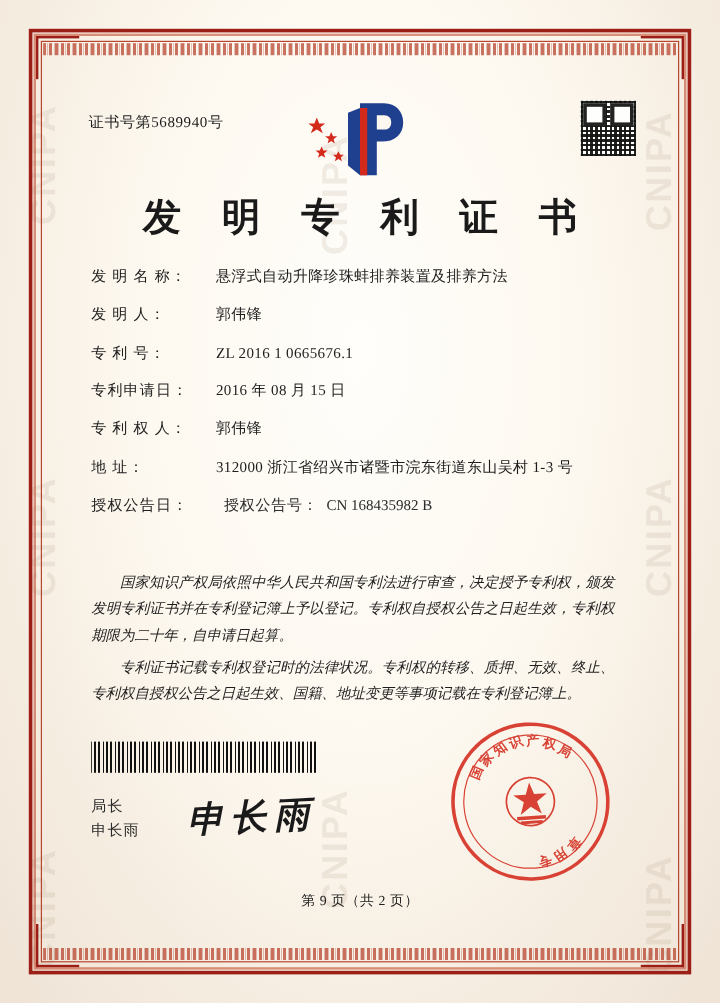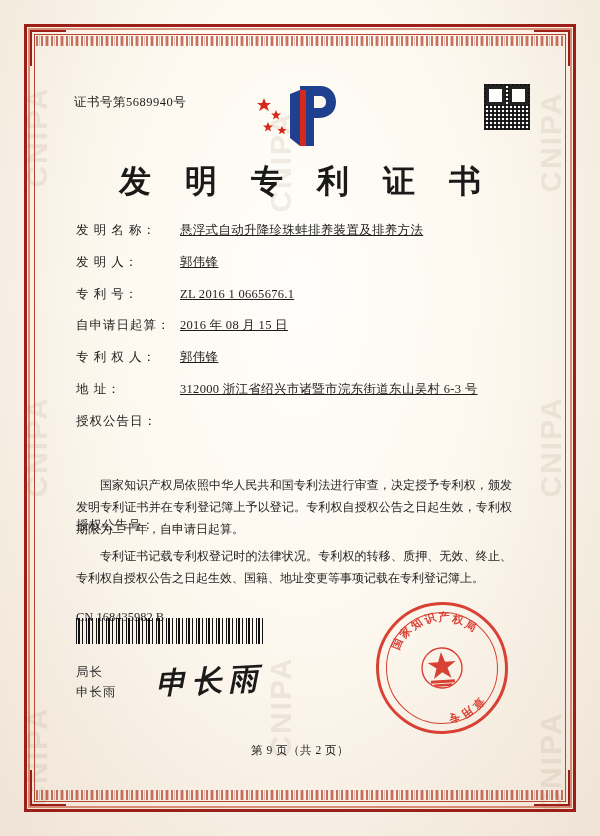--- a/index.html
+++ b/index.html
@@ -167,43 +167,44 @@
   .field .lbl {
     width: 104px;
     flex: 0 0 104px;
     letter-spacing: 1px;
     color: #1d1d1d;
   }
   .field .val {
     flex: 1;
     color: #1d1d1d;
     letter-spacing: .3px;
-    text-decoration: underline;
   }
   .field.two-col { }
   .field .lbl2 {
     width: 92px;
     flex: 0 0 92px;
     letter-spacing: .6px;
+    text-align: center;
   }
   .field .val2 { flex: 0 0 auto; }
 
   .para {
     font-size: 12px;
     line-height: 1.85;
     text-indent: 24px;
     margin: 0 0 4px 0;
     text-align: justify;
     color: #1d1d1d;
   }
   .paras {
     position: absolute;
     top: 418px;
     left: 20px;
     right: 32px;
+    font-style: italic;
   }
 
   
   .barcode {
     position: absolute;
     left: 20px;
     bottom: 136px;
     width: 188px;
     height: 26px;
     background-image: repeating-linear-gradient(90deg,
@@ -347,32 +348,32 @@
       </div>
       <div class="field">
         <div class="lbl">发 明 人：</div>
         <div class="val">郭伟锋</div>
       </div>
       <div class="field">
         <div class="lbl">专 利 号：</div>
         <div class="val">ZL 2016 1 0665676.1</div>
       </div>
       <div class="field">
-        <div class="lbl">自申请日起算：</div>
+        <div class="lbl">专利申请日：</div>
         <div class="val">2016 年 08 月 15 日</div>
       </div>
       <div class="field">
         <div class="lbl">专 利 权 人：</div>
         <div class="val">郭伟锋</div>
       </div>
       <div class="field">
         <div class="lbl">地       址：</div>
-        <div class="val">312000 浙江省绍兴市诸暨市浣东街道东山吴村 6-3 号</div>
-      </div>
-      <div class="field two-col" style="flex-direction:column;">
+        <div class="val">312000 浙江省绍兴市诸暨市浣东街道东山吴村 1-3 号</div>
+      </div>
+      <div class="field two-col" style="">
         <div class="lbl">授权公告日：</div>
         <div class="lbl2">授权公告号：</div>
         <div class="val2">CN 168435982 B</div>
       </div>
     </div>
 
     <div class="paras">
       <p class="para">国家知识产权局依照中华人民共和国专利法进行审查，决定授予专利权，颁发发明专利证书并在专利登记簿上予以登记。专利权自授权公告之日起生效，专利权期限为二十年，自申请日起算。</p>
       <p class="para">专利证书记载专利权登记时的法律状况。专利权的转移、质押、无效、终止、专利权自授权公告之日起生效、国籍、地址变更等事项记载在专利登记簿上。</p>
     </div>

